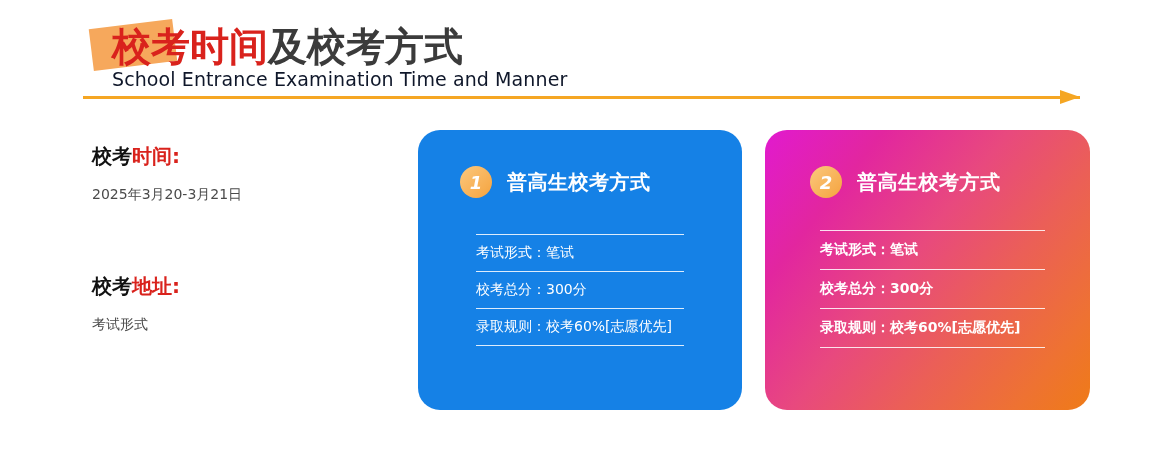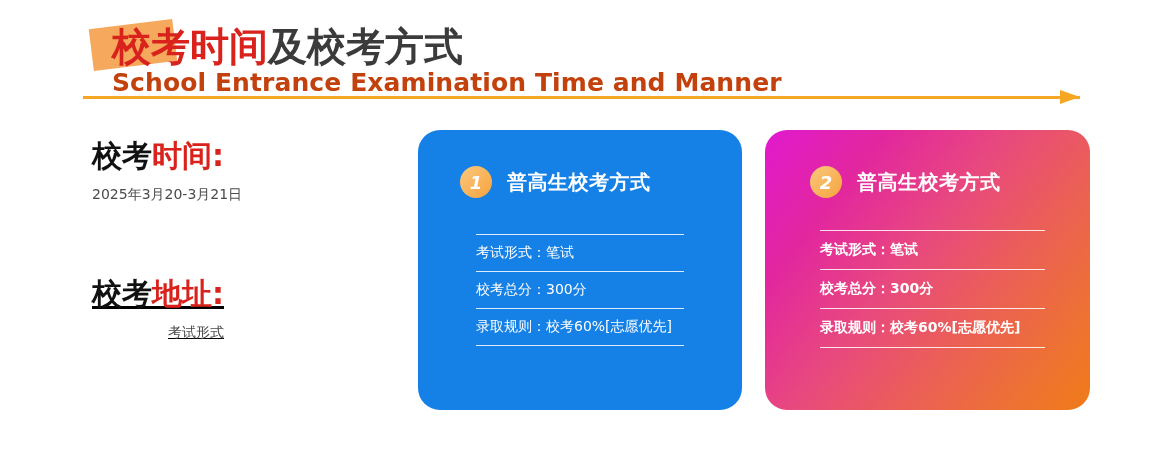--- a/index.html
+++ b/index.html
@@ -49,26 +49,25 @@
     white-space: nowrap;
     font-family: "DejaVu Sans", "Liberation Sans", sans-serif;
   }
   .t-red { color: #D9221C; }
   .t-dark { color: #3B3B3B; }
 
   #subtitle {
     position: absolute;
     left: 112px;
     top: 68px;
-    font-size: 25px;
-    color: #c2410c;
+    font-size: 19px;
+    color: #0f172a;
     letter-spacing: 0.1px;
     white-space: nowrap;
     font-family: "DejaVu Sans", "Liberation Sans", sans-serif;
-    font-weight: bold;
   }
 
   #rule {
     position: absolute;
     left: 83px;
     top: 96px;
     width: 997px;
     height: 3px;
     background: #F5A623;
   }
@@ -84,38 +83,37 @@
 
   
   #left-col {
     position: absolute;
     left: 0;
     top: 130px;
     width: 400px;
   }
   .info-block { position: absolute; left: 92px; }
   .info-heading {
-    font-size: 30px;
+    font-size: 20px;
     font-weight: bold;
     line-height: 28px;
     white-space: nowrap;
     font-family: "DejaVu Sans", "Liberation Sans", sans-serif;
   }
   .info-heading .k { color: #111111; }
   .info-heading .v { color: #D9221C; }
   .info-value {
     margin-top: 16px;
     font-size: 14px;
     color: #4A4A4A;
     white-space: nowrap;
     font-family: "DejaVu Sans", "Liberation Sans", sans-serif;
-    text-align: right;
   }
   #block-time { top: 12px; }
-  #block-addr { top: 150px; text-decoration: underline; }
+  #block-addr { top: 142px; }
 
   
   .card {
     position: absolute;
     top: 130px;
     height: 280px;
     border-radius: 22px;
     box-sizing: border-box;
     padding: 0;
     overflow: hidden;

